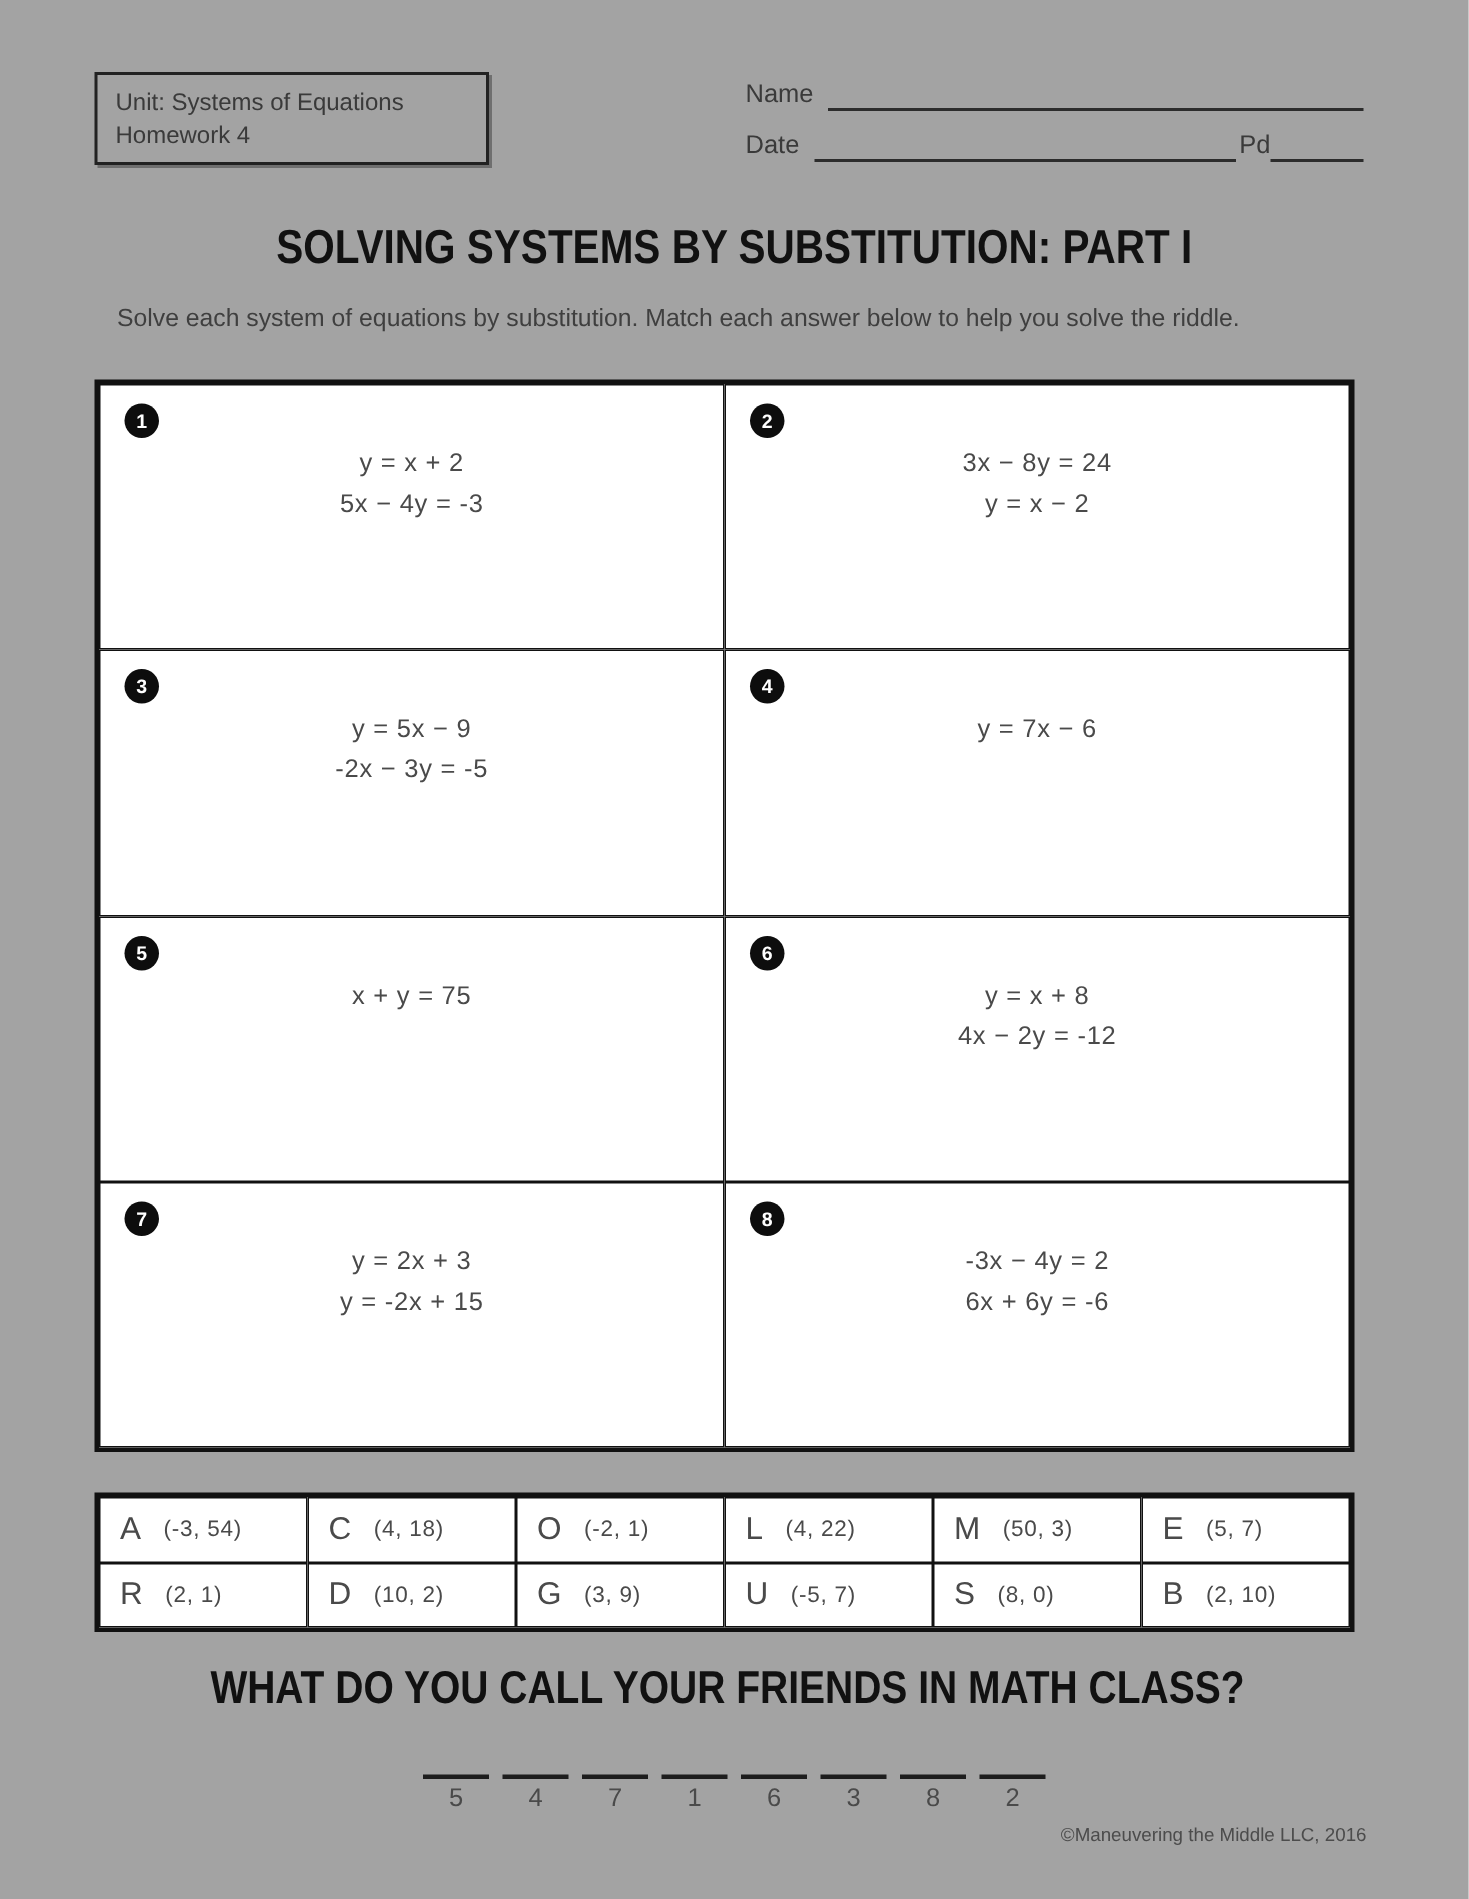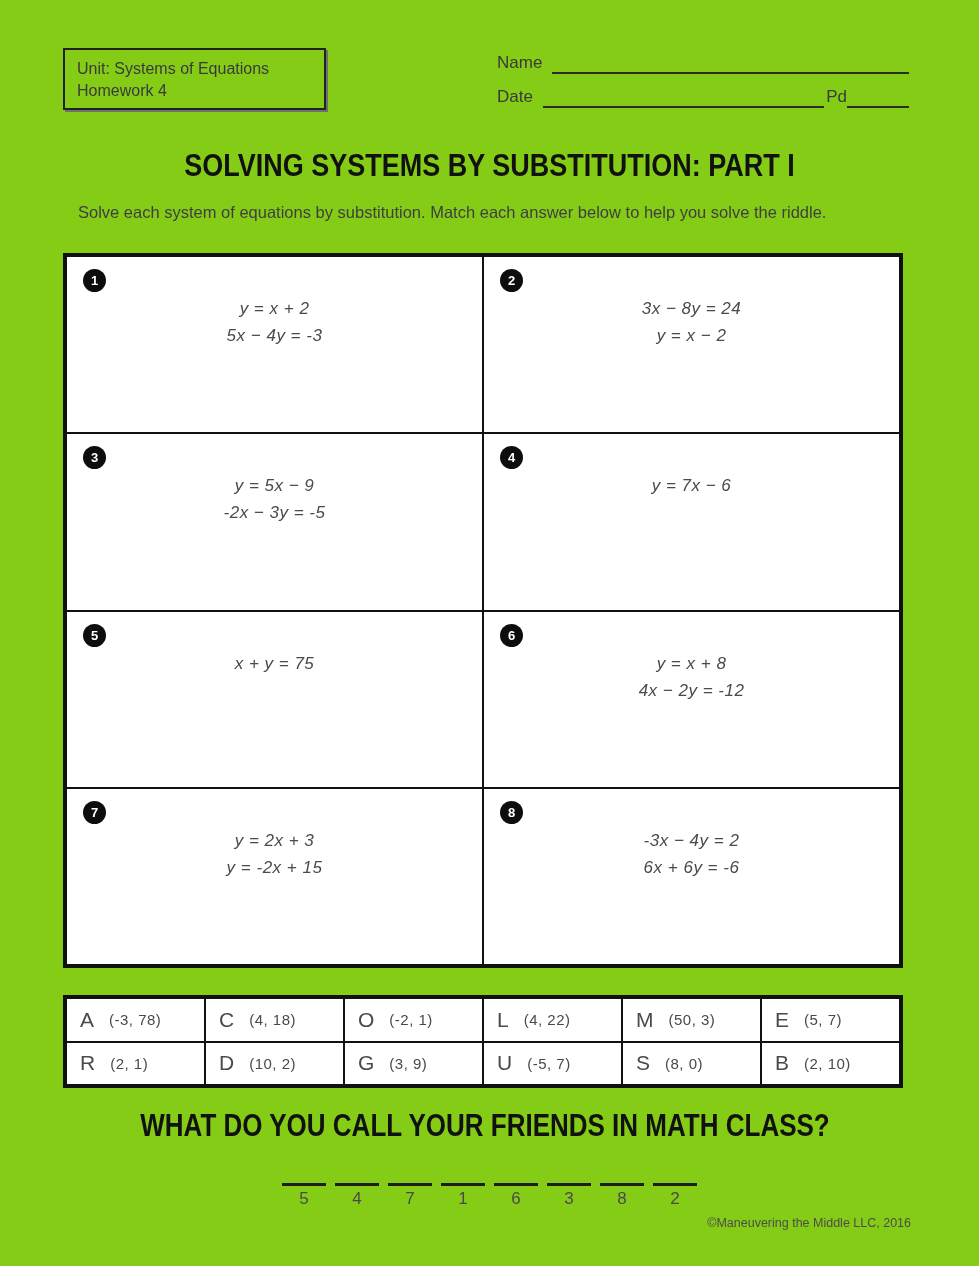--- a/index.html
+++ b/index.html
@@ -3,21 +3,21 @@
 <meta charset="utf-8">
 <style>
   * { margin: 0; padding: 0; box-sizing: border-box; }
   html, body { background: #e8e8e8; }
   body { font-family: "Liberation Sans", sans-serif; }
   .page {
     position: relative;
     width: 979px;
     height: 1266px;
     margin: 0 auto;
-    background: #84cc16;
+    background: #a3a3a3;
     color: #3d3d3d;
     overflow: hidden;
   }
 
   
   .unit-box {
     position: absolute;
     left: 63px; top: 48px;
     width: 263px; height: 62px;
     border: 2px solid #222;
@@ -95,21 +95,20 @@
   }
   .eqs {
     position: absolute;
     left: 0; top: 38px;
     width: 100%;
     text-align: center;
     font-size: 17px;
     line-height: 27px;
     color: #4a4a4a;
     letter-spacing: 0.5px;
-    font-style: italic;
   }
 
   
   .bank {
     position: absolute;
     left: 63px; top: 995px;
     width: 840px; height: 93px;
     display: grid;
     grid-template-columns: repeat(6, 1fr);
     grid-template-rows: 1fr 1fr;
@@ -260,21 +259,21 @@
         <div>-3x − 4y = 2</div>
         <div>6x + 6y = -6</div>
       </div>
     </div>
 
   </div>
 
   <div class="bank">
     <div class="bank-cell">
       <span class="bank-letter">A</span>
-      <span class="bank-value">(-3, 78)</span>
+      <span class="bank-value">(-3, 54)</span>
     </div>
     <div class="bank-cell">
       <span class="bank-letter">C</span>
       <span class="bank-value">(4, 18)</span>
     </div>
     <div class="bank-cell">
       <span class="bank-letter">O</span>
       <span class="bank-value">(-2, 1)</span>
     </div>
     <div class="bank-cell">

